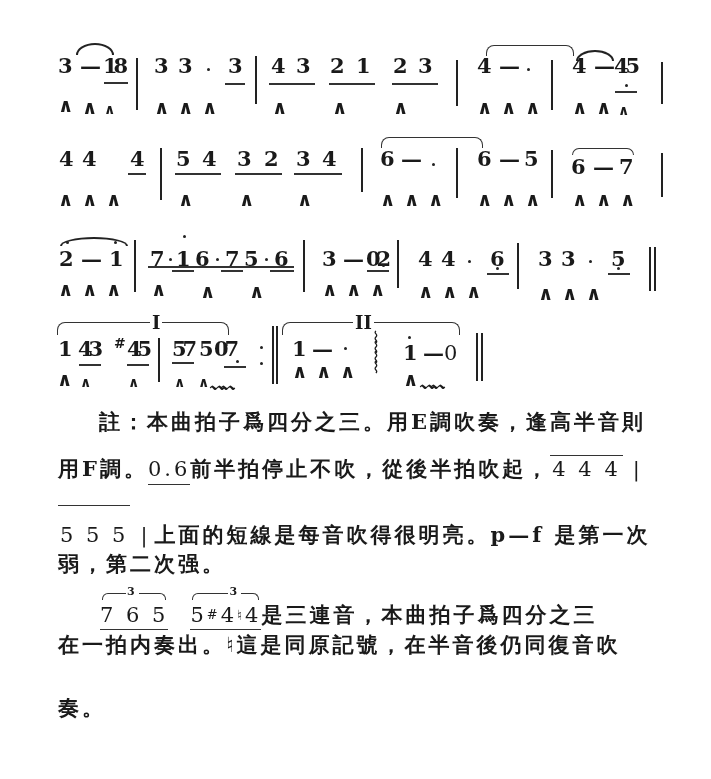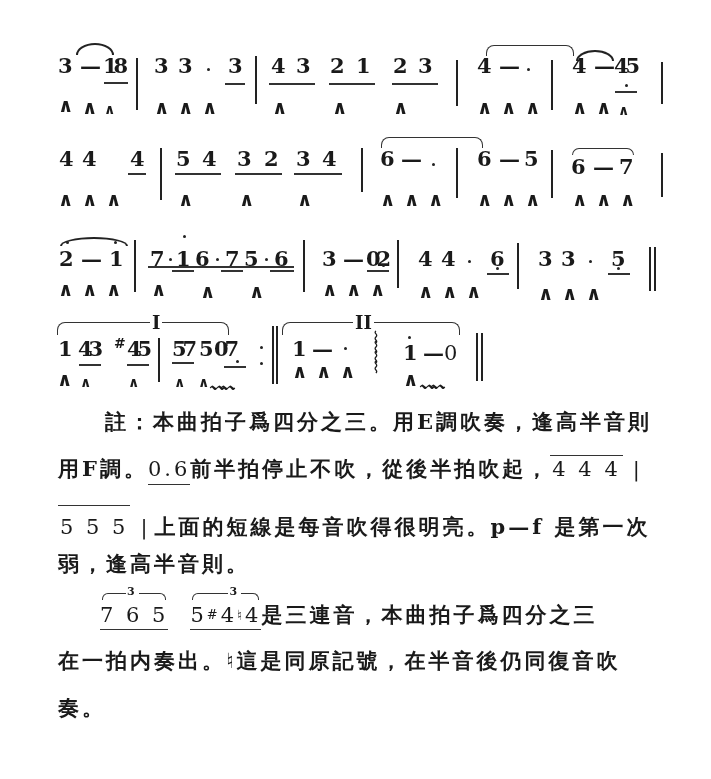--- a/index.html
+++ b/index.html
@@ -237,40 +237,40 @@
   <span class="note" style="left:403px;top:342px;">1</span>
   <span class="note" style="left:423px;top:342px;">—</span>
   <span class="note" style="left:444px;top:342px;font-weight:normal;">0</span>
   <span class="acc" style="left:403px;top:370px;">∧</span>
   <span class="wave" style="left:420px;top:381px;">〰〰</span>
   <div class="bar" style="left:476px;top:333px;height:48px;width:1.5px;"></div>
   <div class="bar" style="left:481px;top:333px;height:48px;width:1.5px;"></div>
 </div>
 
 <div>
-  <div class="text-line" style="left:105px;top:409px;">註：本曲拍子爲四分之三。用E調吹奏，逢高半音則</div>
+  <div class="text-line" style="left:99px;top:409px;">註：本曲拍子爲四分之三。用E調吹奏，逢高半音則</div>
 
   <div class="text-line" style="top:455px;">
     <span>用F調。</span><span style="position:relative;font-weight:normal;"><span>0.6</span><span style="position:absolute;left:0;right:0;bottom:-4px;border-bottom:1.5px solid #333;"></span></span><span>前半拍停止不吹，從後半拍吹起，</span><span style="position:relative;display:inline-block;border-top:1.5px solid #333;font-weight:normal;padding:0 2px;">4 4 4</span><span style="font-weight:normal;margin-left:10px;">|</span>
   </div>
 
   <div class="text-line" style="top:505px;">
-    <span style="position:relative;display:inline-block;border-top:1.5px solid #333;font-weight:normal;padding:8px 2px;">5 5 5</span><span style="font-weight:normal;margin:0 4px 0 10px;">|</span><span>上面的短線是每音吹得很明亮。p—f 是第一次</span>
+    <span style="position:relative;display:inline-block;border-top:1.5px solid #333;font-weight:normal;padding:16px 2px;">5 5 5</span><span style="font-weight:normal;margin:0 4px 0 10px;">|</span><span>上面的短線是每音吹得很明亮。p—f 是第一次</span>
   </div>
 
-  <div class="text-line" style="top:551px;">弱，逢高半音則。</div>
+  <div class="text-line" style="top:551px;">弱，第二次强。</div>
 
   <div class="text-line" style="left:100px;top:602px;">
     <span style="position:relative;display:inline-block;font-weight:normal;border-bottom:1.5px solid #333;padding-bottom:1px;">
       <span style="position:absolute;left:2px;right:2px;top:-9px;height:6px;border-top:1.5px solid #333;border-left:1.5px solid #333;border-right:1.5px solid #333;border-radius:6px 6px 0 0;"></span>
       <span class="trip-num" style="left:26px;top:-16px;">3</span>
       <span>7 6 5</span>
     </span><span style="display:inline-block;width:22px;"></span><span style="position:relative;display:inline-block;font-weight:normal;border-bottom:1.5px solid #333;padding-bottom:1px;">
       <span style="position:absolute;left:2px;right:2px;top:-9px;height:6px;border-top:1.5px solid #333;border-left:1.5px solid #333;border-right:1.5px solid #333;border-radius:6px 6px 0 0;"></span>
       <span class="trip-num" style="left:38px;top:-16px;">3</span>
       <span>5</span><span style="font-size:13px;vertical-align:top;">#</span><span>4</span><span style="font-size:14px;vertical-align:top;font-family:'DejaVu Sans',sans-serif;">♮</span><span>4</span>
     </span><span>是三連音，本曲拍子爲四分之三</span>
   </div>
 
-  <div class="text-line" style="top:648px;">在一拍内奏出。♮這是同原記號，在半音後仍同復音吹</div>
+  <div class="text-line" style="top:632px;">在一拍内奏出。♮這是同原記號，在半音後仍同復音吹</div>
 
   <div class="text-line" style="top:695px;">奏。</div>
 </div>
 
 </body></html>

